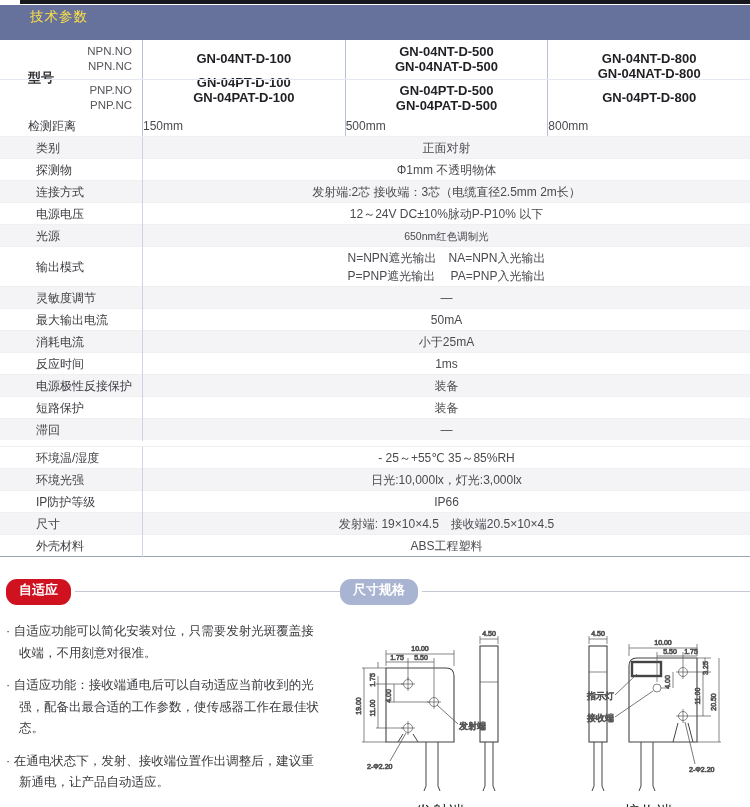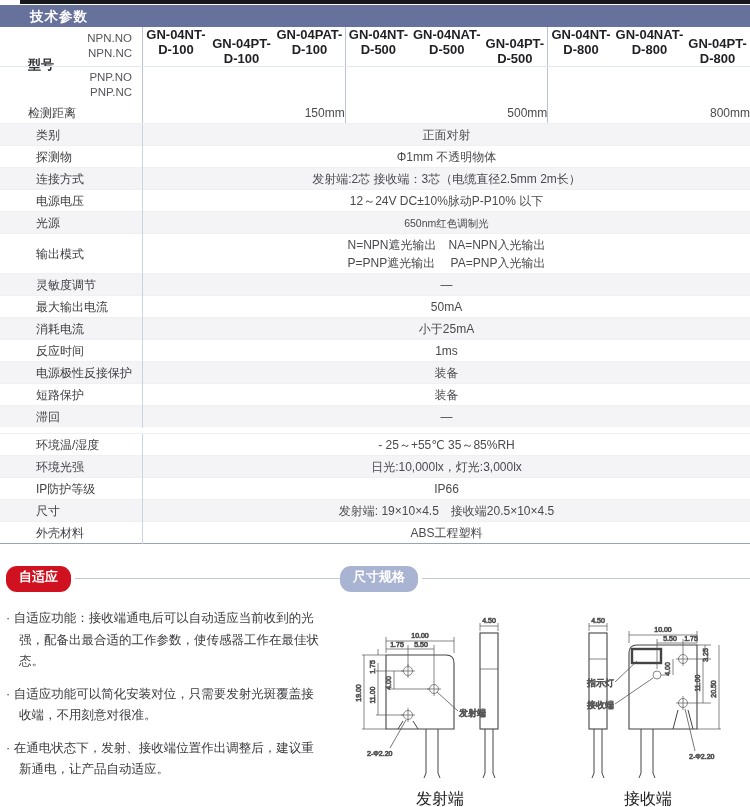--- a/index.html
+++ b/index.html
@@ -2,41 +2,41 @@
 <html><head>
 <meta charset="utf-8">
 <style>
   * { margin:0; padding:0; box-sizing:border-box; }
   html,body { width:750px; height:807px; background:#fff; overflow:hidden;
     font-family:"Liberation Sans","DejaVu Sans",sans-serif; }
   .page { position:relative; width:750px; height:807px; background:#fff; }
 
   
   .black-strip { height:4px; margin:0 0 1px 20px; background:#16161d; }
-  .title-bar { height:22px; line-height:23px; background:#67729c; color:#ffffff;
-    font-size:13.5px; font-weight:bold; padding-left:30px; letter-spacing:1px; }
+  .title-bar { height:35px; line-height:23px; background:#67729c; color:#fde047;
+    font-size:13.5px; font-weight:normal; padding-left:30px; letter-spacing:1px; }
 
   
   .tbl { width:750px; border-bottom:1px solid #9aa3b0; }
   .model-row { position:relative; display:grid; grid-template-columns:142px 1fr 1fr 1fr;
     height:76px; align-items:center; }
   .mlabel-cell { display:flex; height:100%; align-items:center; padding-left:28px; }
   .mtitle { font-size:13px; font-weight:bold; color:#2e2e33; }
   .msubs { margin-left:auto; padding-right:10px; text-align:right; color:#57575c; font-size:11.5px; }
   .msubs div, .mcol div { line-height:15px; }
   .grp2 { margin-top:9px; }
   .mcol { text-align:center; font-size:13px; font-weight:bold; color:#1f1f24;
-    border-left:1px solid #b9c3d8; height:100%; display:flex; 
+    border-left:1px solid #b9c3d8; height:100%; display:flex; flex-direction:column;
     justify-content:center; }
   .model-divider { position:absolute; left:0; right:0; top:39px; height:1px; background:#e4e8f0; }
 
   .dist-row { display:grid; grid-template-columns:142px 1fr 1fr 1fr; height:20px;
     line-height:20px; font-size:12px; }
   .dist-row .lbl { padding-left:28px; color:#3f3f44; }
-  .dist-row .val { text-align:right; color:#4a4a4f; border-left:1px solid #b9c3d8; }
+  .dist-row .val { text-align:left; color:#4a4a4f; border-left:1px solid #b9c3d8; }
 
   .trow { display:grid; grid-template-columns:142px 1fr; height:22px; line-height:22px;
     font-size:12px; border-top:1px solid #f0f0f2; }
   .trow .lbl { padding-left:36px; color:#3f3f44; white-space:nowrap; }
   .trow .val { text-align:center; color:#4a4a4f; border-left:1px solid #ccd3e2; }
   .trow.alt { background:#f4f4f6; }
   .trow.tall { height:40px; line-height:18px; }
   .trow.tall .val { padding-top:2px; }
   .val.small { font-size:10.5px; }
   .tgap { height:6px; }
@@ -87,20 +87,21 @@
       </div>
       <div class="mcol">
         <div>GN-04NT-D-100</div>
         <div class="grp2">GN-04PT-D-100</div>
         <div>GN-04PAT-D-100</div>
       </div>
       <div class="mcol">
         <div>GN-04NT-D-500</div>
         <div>GN-04NAT-D-500</div>
         <div class="grp2">GN-04PT-D-500</div>
+        <div>GN-04PAT-D-500</div>
       </div>
       <div class="mcol">
         <div>GN-04NT-D-800</div>
         <div>GN-04NAT-D-800</div>
         <div class="grp2">GN-04PT-D-800</div>
       </div>
       <div class="model-divider"></div>
     </div>
 
     <div class="dist-row">
@@ -189,22 +190,22 @@
   </div>
 
   <div class="bottom">
 
     <div class="left-col">
       <div class="badge-row">
         <span class="pill red">自适应</span>
         <span class="lead-line"></span>
       </div>
       <div class="bullets">
+        <div class="bullet">自适应功能可以简化安装对位，只需要发射光斑覆盖接收端，不用刻意对很准。</div>
         <div class="bullet">自适应功能：接收端通电后可以自动适应当前收到的光强，配备出最合适的工作参数，使传感器工作在最佳状态。</div>
-        <div class="bullet">自适应功能可以简化安装对位，只需要发射光斑覆盖接收端，不用刻意对很准。</div>
         <div class="bullet">在通电状态下，发射、接收端位置作出调整后，建议重新通电，让产品自动适应。</div>
       </div>
     </div>
 
     <div class="right-col">
       <div class="badge-row">
         <span class="pill blue">尺寸规格</span>
         <span class="lead-line"></span>
       </div>
 

